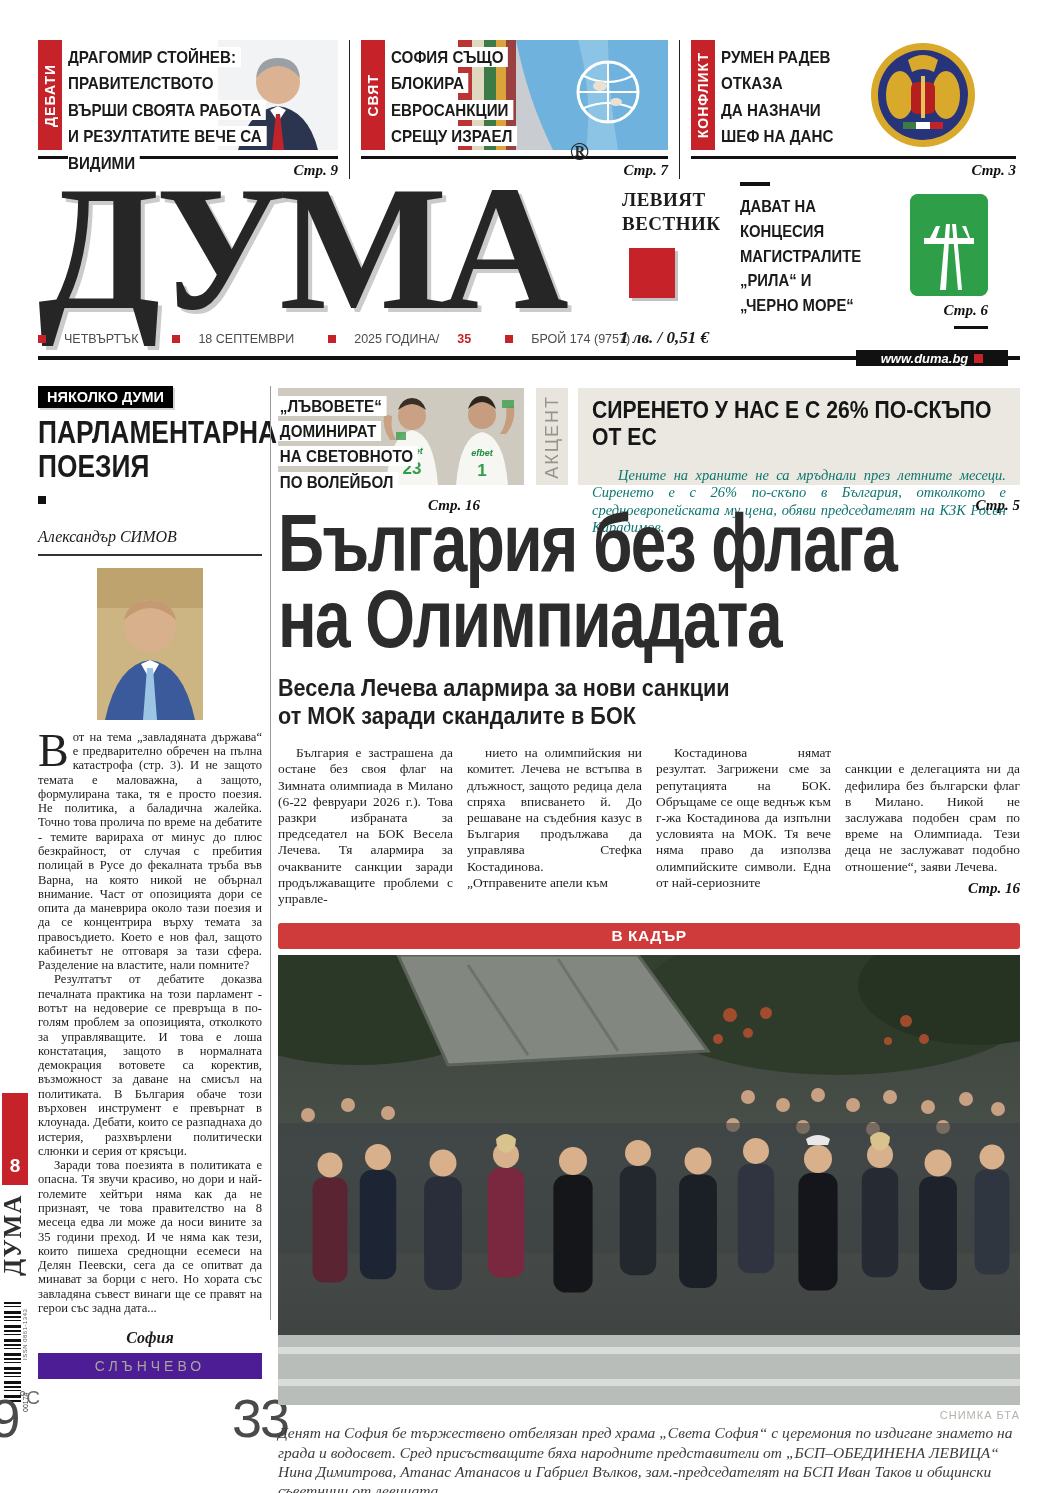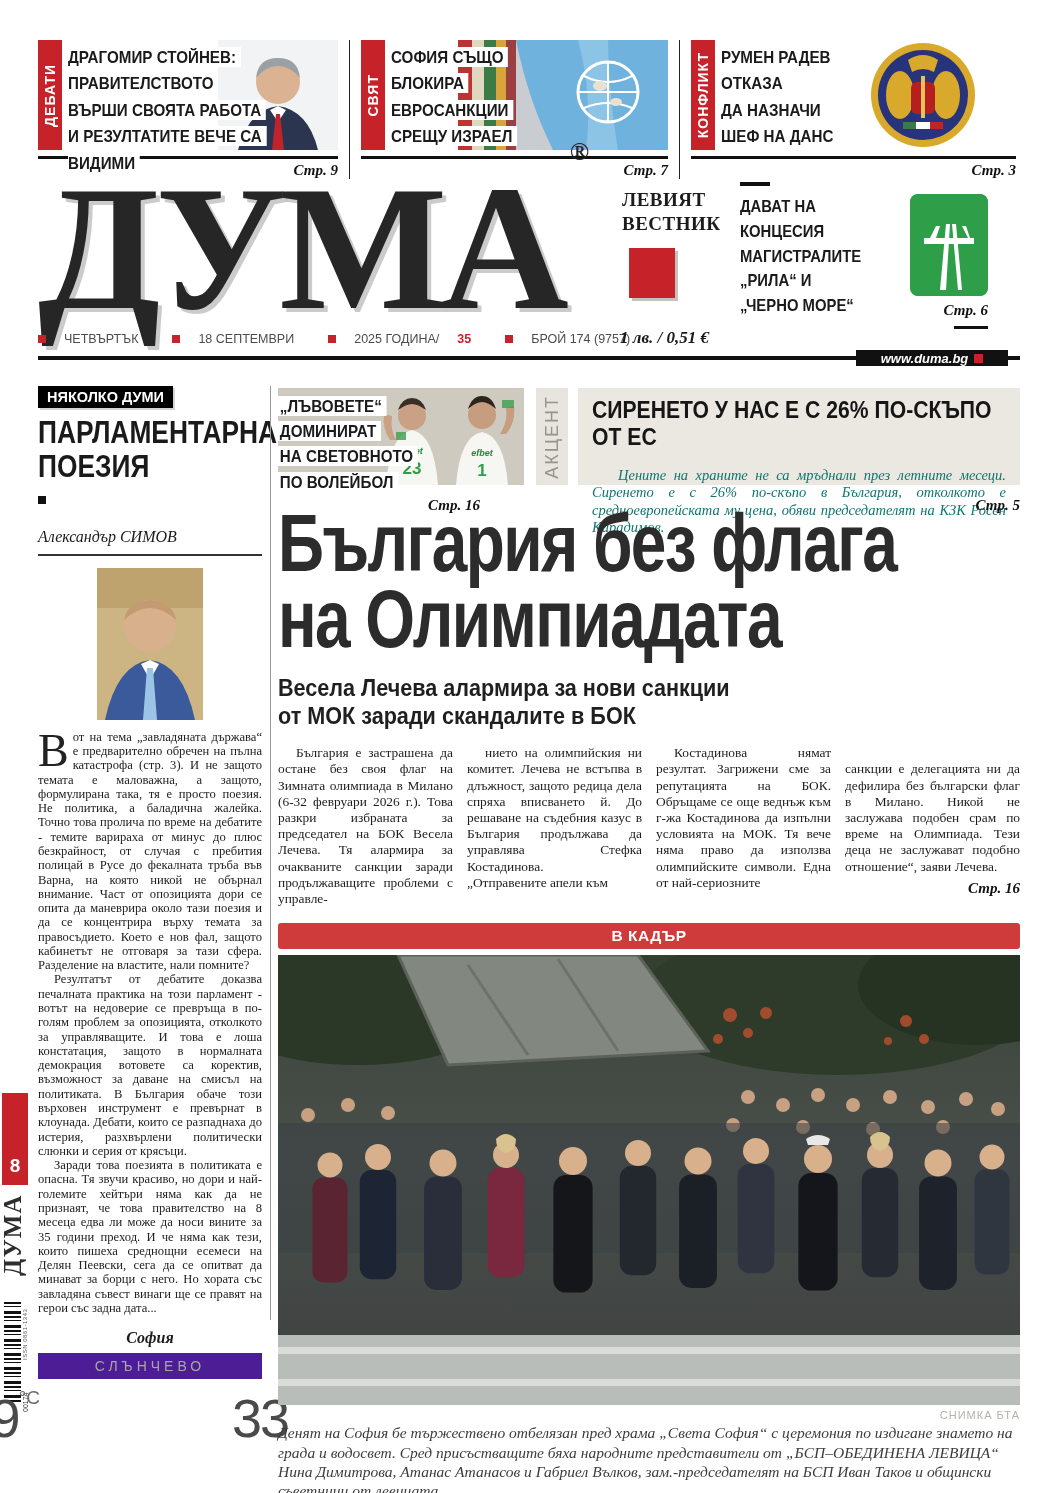--- a/index.html
+++ b/index.html
@@ -367,21 +367,21 @@
     <span class="pageref" id="ch-page">Стр. 5</span>
   </div>
 </div>
 
 <div class="abs" id="lead">
   <div class="h1line">България без флага</div>
   <div class="h1line">на Олимпиадата</div>
   <div id="subhead" class="pre">Весела Лечева алармира за нови санкции
 от МОК заради скандалите в БОК</div>
   <div id="lead-cols">
-    <div class="lcol pre">България е застрашена да остане без своя флаг на Зимната олимпиада в Милано (6-32 февруари 2026 г.). Това разкри избраната за председател на БОК Весела Лечева. Тя алармира за очакваните санкции заради продължаващите проблеми с управле-</div>
+    <div class="lcol pre">България е застрашена да остане без своя флаг на Зимната олимпиада в Милано (6-22 февруари 2026 г.). Това разкри избраната за председател на БОК Весела Лечева. Тя алармира за очакваните санкции заради продължаващите проблеми с управле-</div>
     <div class="lcol pre">нието на олимпийския ни комитет. Лечева не встъпва в длъжност, защото редица дела спряха вписването й. До решаване на съдебния казус в България продължава да управлява Стефка Костадинова.
 „Отправените апели към</div>
     <div class="lcol pre">Костадинова нямат резултат. Загрижени сме за репутацията на БОК. Обръщаме се още веднъж към г-жа Костадинова да изпълни условията на МОК. Тя вече няма право да използва олимпийските символи. Една от най-сериозните</div>
     <div class="lcol pre">
       <span>санкции е делегацията ни да дефилира без български флаг в Милано. Никой не заслужава подобен срам по време на Олимпиада. Тези деца не заслужават подобно отношение“, заяви Лечева.</span>
       <div id="lcol4-page" class="pageref">Стр. 16</div>
     </div>
   </div>
 
   <div id="vkadar">В КАДЪР</div>

